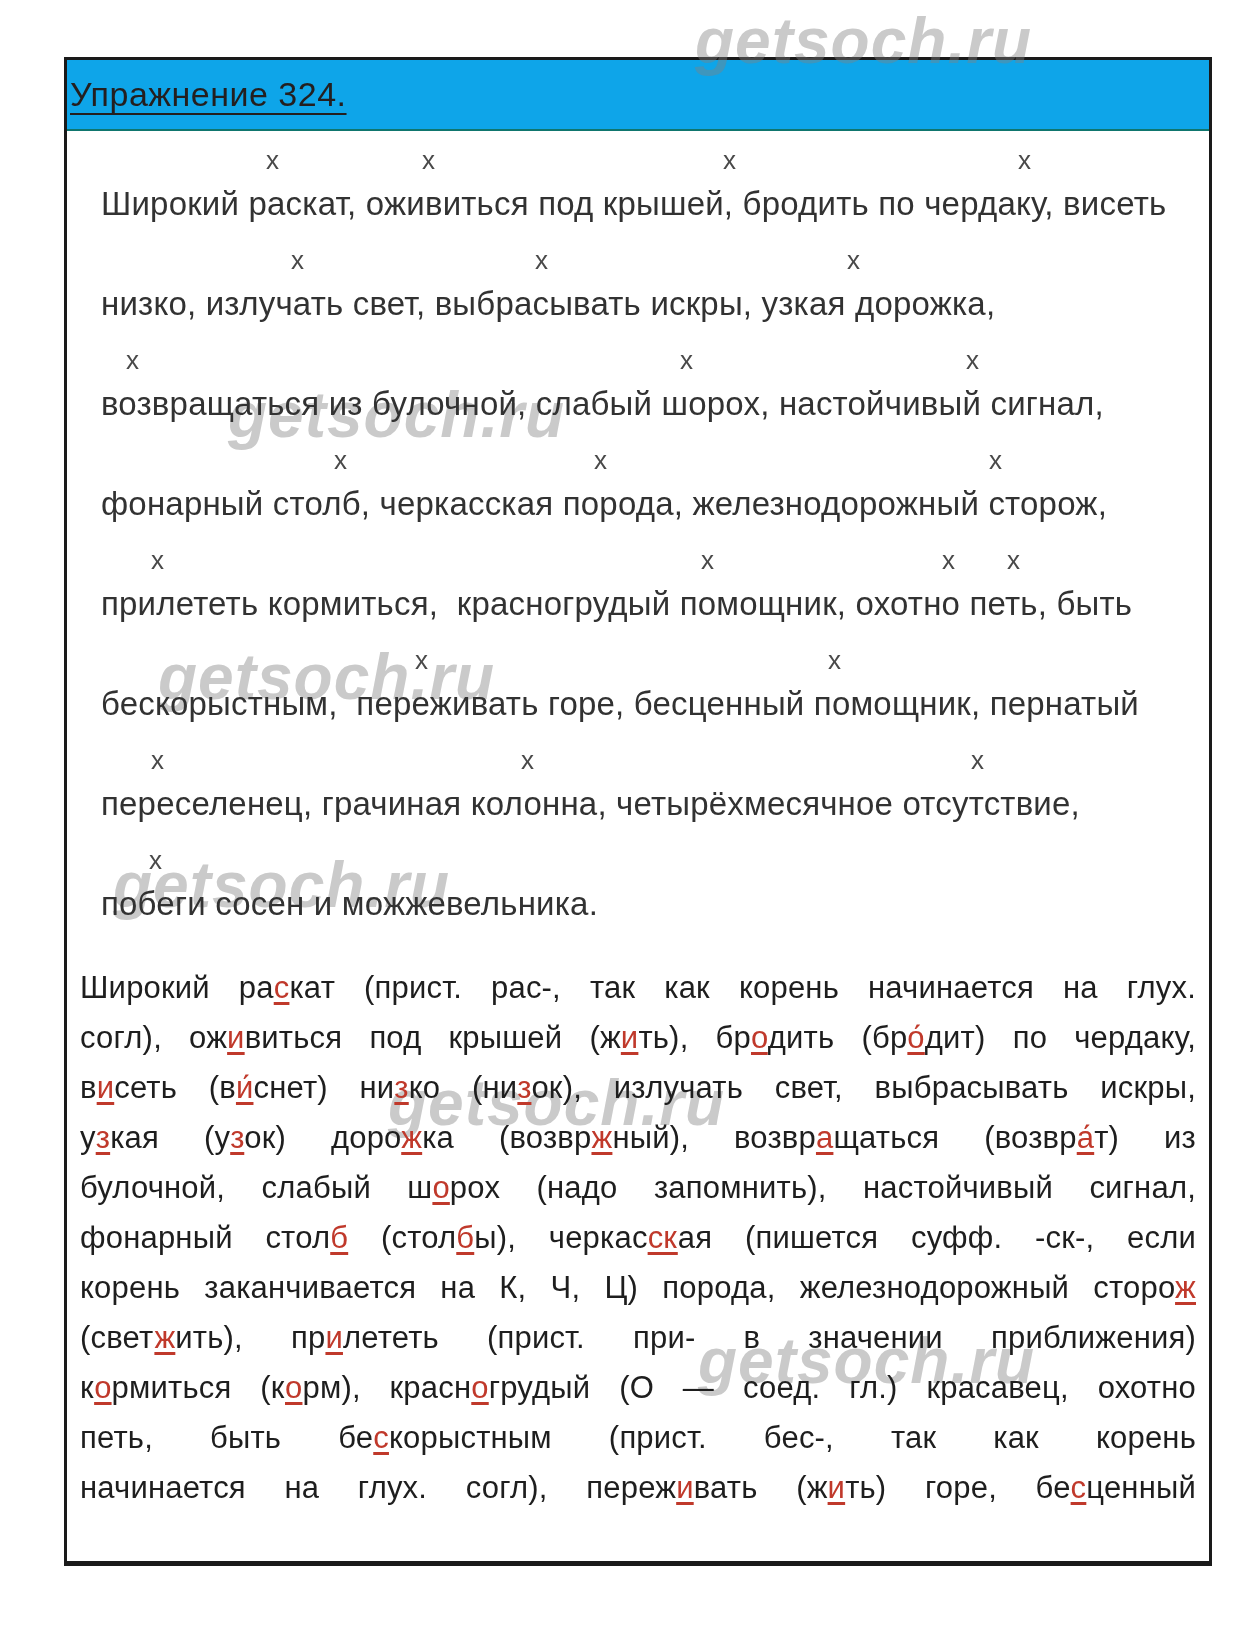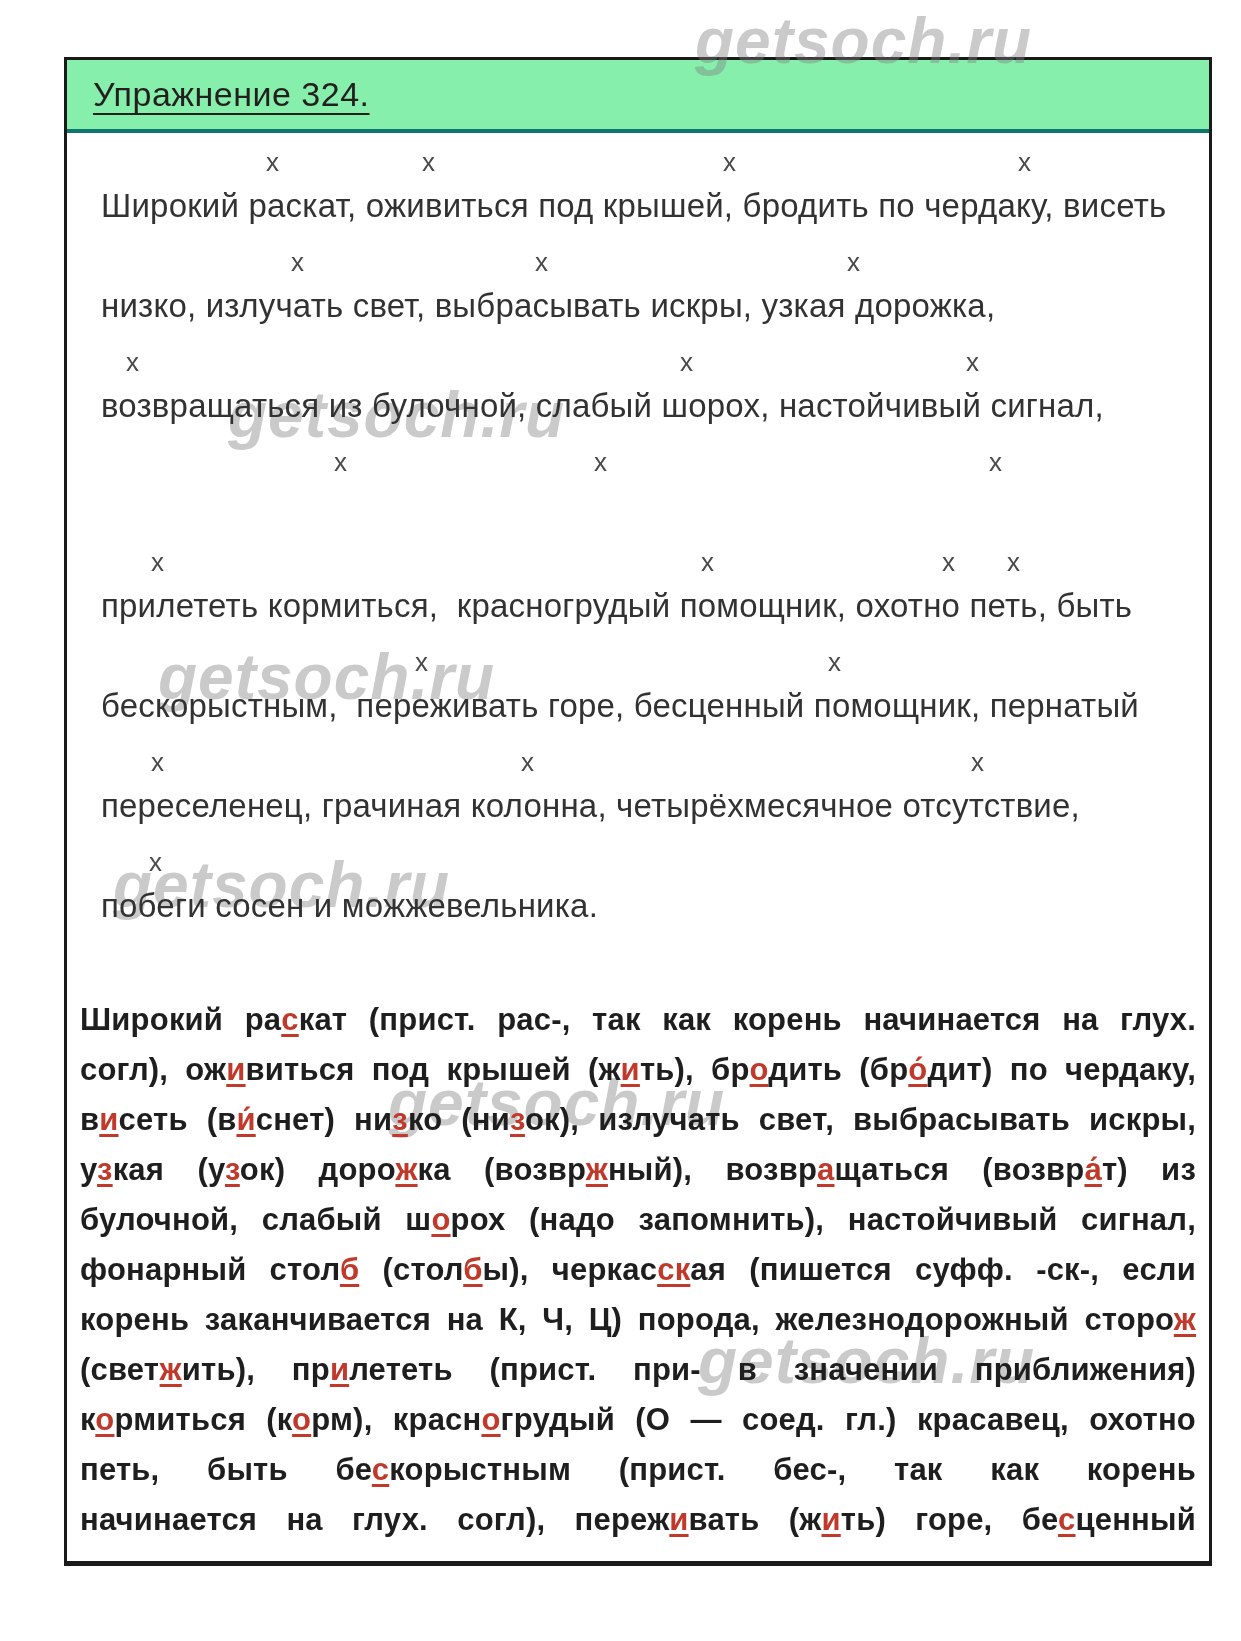--- a/index.html
+++ b/index.html
@@ -17,25 +17,25 @@
     position:absolute;
     left:64px;top:57px;
     width:1148px;height:1509px;
     box-sizing:border-box;
     border:3px solid #1a1a1a;
     border-bottom-width:5px;
     background:#ffffff;
   }
   .box-header{
     height:69px;
-    background:#86efac;
-    border-bottom:4px solid #0f766e;
+    background:#0ea5e9;
+    border-bottom:2px solid #0f766e;
     display:flex;
     align-items:center;
-    padding-left:26px;
+    padding-left:3px;
     box-sizing:content-box;
   }
   .title{
     position:relative;z-index:10;
     font-size:34px;
     color:#241f1f;
     letter-spacing:0.5px;
     text-decoration:underline;
     text-decoration-thickness:2px;
     text-underline-offset:7px;
@@ -53,23 +53,22 @@
     position:absolute;left:34px;bottom:8px;
     z-index:10;
     font-size:33px;color:#323232;
     white-space:pre;
     letter-spacing:0.2px;
     margin-top:40px;
   }
 
   
   .explanation{
-    margin-top:62px;
+    margin-top:32px;
     padding:0 13px;
-    font-weight:bold;
   }
   .expl-line{
     position:relative;z-index:10;
     height:50px;line-height:50px;
     font-size:31px;color:#1e1e1e;
     text-align:justify;
     text-align-last:justify;
     white-space:nowrap;
     letter-spacing:0.2px;
   }
@@ -125,20 +124,21 @@
         <div class="ex-line">
           <span class="x-mark" style="left: 59px;">х</span>
           <span class="x-mark" style="left: 613px;">х</span>
           <span class="x-mark" style="left: 899px;">х</span>
           <span class="ex-text">возвращаться из булочной, слабый шорох, настойчивый сигнал,</span>
         </div>
         <div class="ex-line">
           <span class="x-mark" style="left: 267px;">х</span>
           <span class="x-mark" style="left: 527px;">х</span>
           <span class="x-mark" style="left: 922px;">х</span>
+          <span class="ex-text">фонарный столб, черкасская порода, железнодорожный сторож,</span>
         </div>
         <div class="ex-line">
           <span class="x-mark" style="left: 84px;">х</span>
           <span class="x-mark" style="left: 634px;">х</span>
           <span class="x-mark" style="left: 875px;">х</span>
           <span class="x-mark" style="left: 940px;">х</span>
           <span class="ex-text">прилететь кормиться,  красногрудый помощник, охотно петь, быть</span>
         </div>
         <div class="ex-line">
           <span class="x-mark" style="left: 348px;">х</span>

